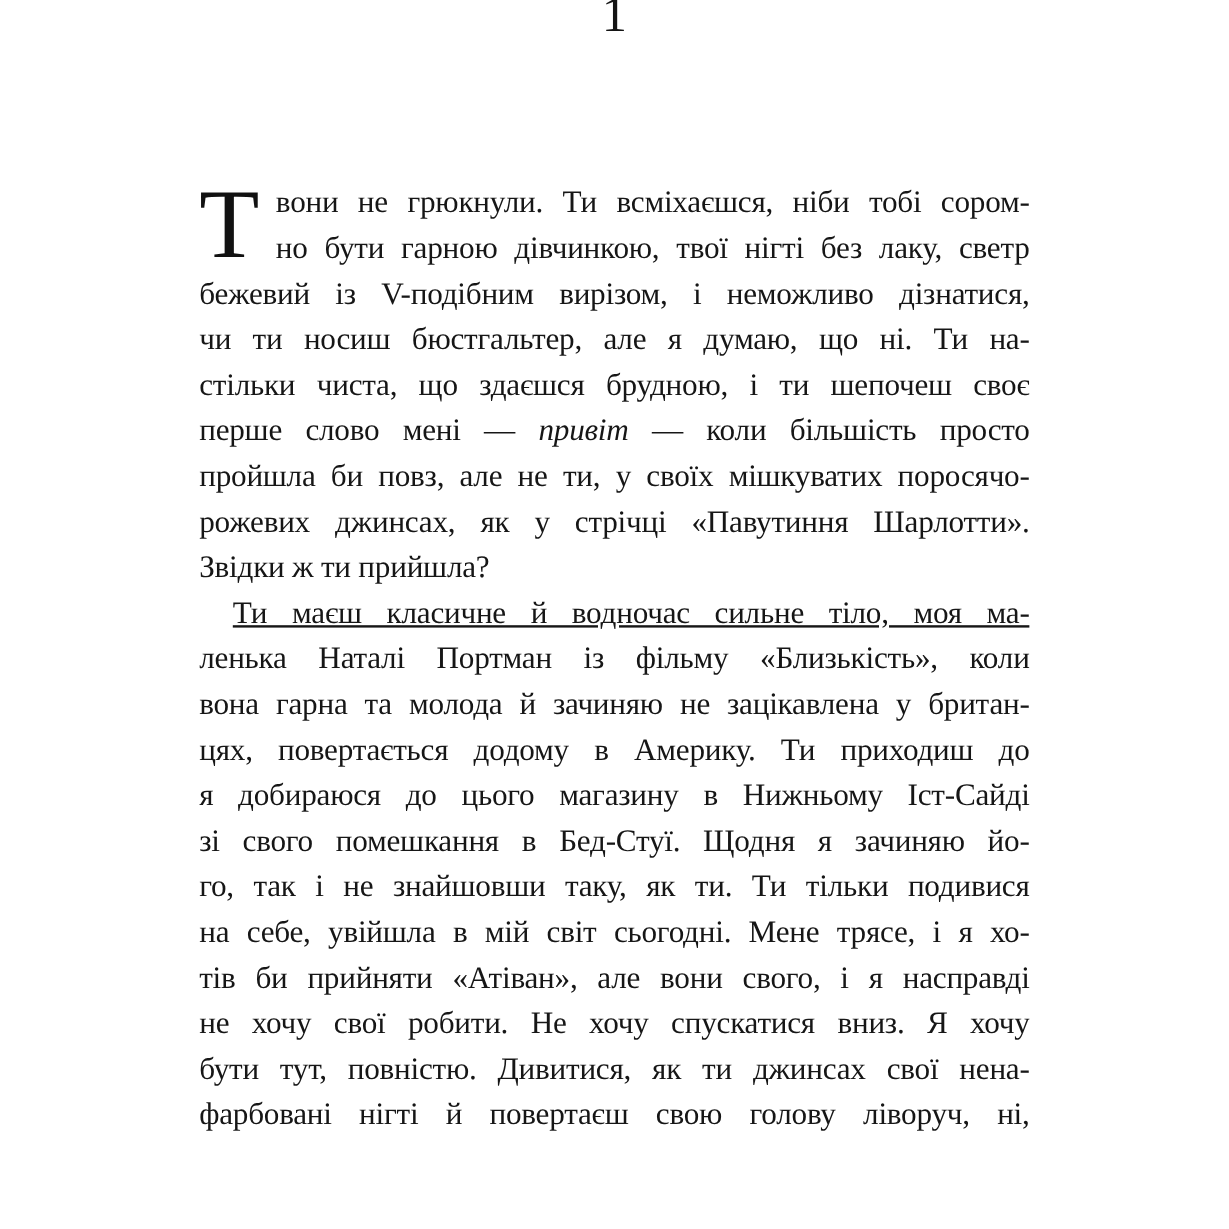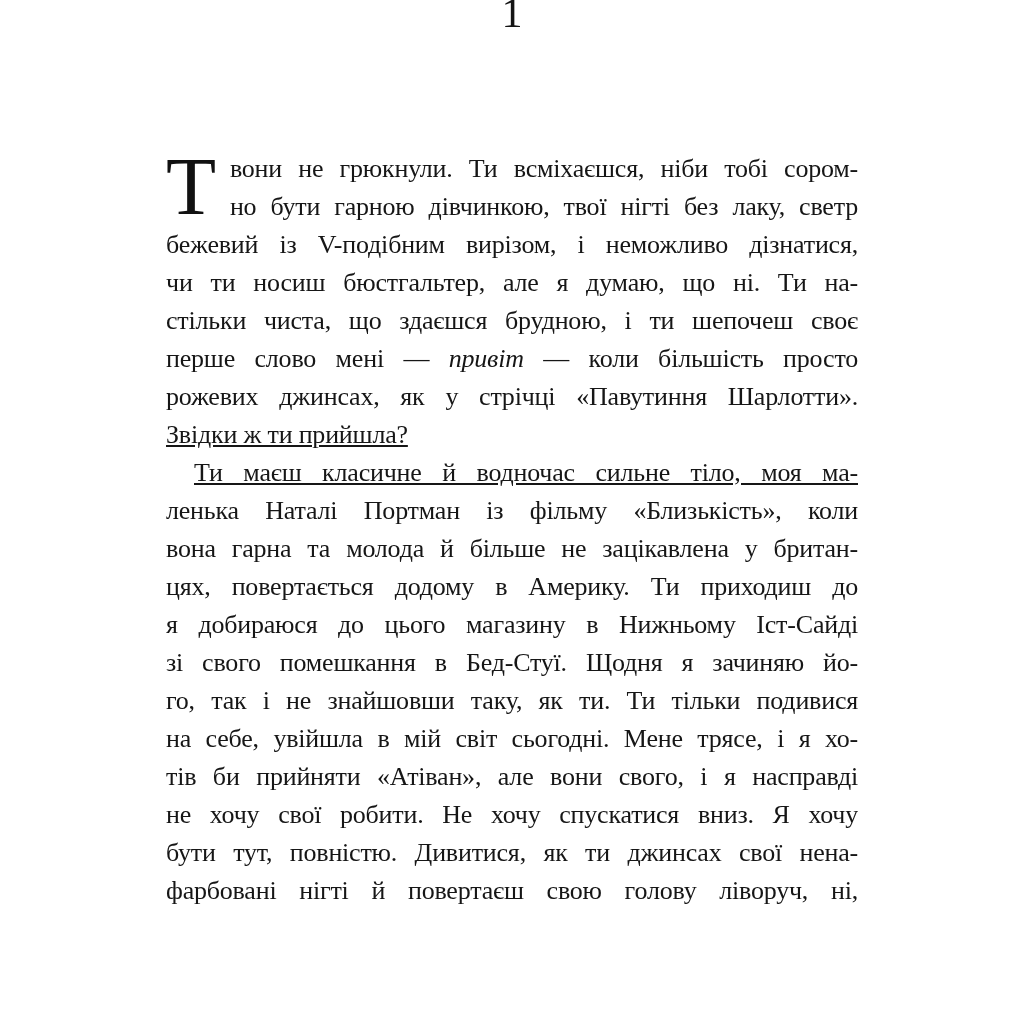--- a/index.html
+++ b/index.html
@@ -50,21 +50,20 @@
     overflow: hidden;
     text-align: justify;
   }
   .line::after {
     content: "";
     display: inline-block;
     width: 100%;
   }
   .line.last {
     text-align: left;
-    text-decoration: underline;
   }
   .line.last::after { content: none; }
   .line.indent > span { padding-left: 28px; text-decoration: underline; }
   em.inline-italic { font-style: italic; }
 </style>
 </head>
 <body>
 
 <div class="book-page">
 
@@ -76,28 +75,29 @@
       <span class="drop-cap">Т</span>
 
       <div class="line"><span>вони не грюкнули. Ти всміхаєшся, ніби тобі сором-</span></div>
       <div class="line"><span>но бути гарною дівчинкою, твої нігті без лаку, светр</span></div>
       <div class="line"><span>бежевий із V-подібним вирізом, і неможливо дізнатися,</span></div>
       <div class="line"><span>чи ти носиш бюстгальтер, але я думаю, що ні. Ти на-</span></div>
       <div class="line"><span>стільки чиста, що здаєшся брудною, і ти шепочеш своє</span></div>
 
       <div class="line"><span>перше слово мені — </span><em class="inline-italic">привіт</em><span> — коли більшість просто</span></div>
 
+      <div class="line"><span>пройшла би повз, але не ти, у своїх мішкуватих поросячо-</span></div>
       <div class="line"><span>рожевих джинсах, як у стрічці «Павутиння Шарлотти».</span></div>
       <div class="line last"><span>Звідки ж ти прийшла?</span></div>
     </div>
 
     <div class="paragraph">
       <div class="line indent"><span>Ти маєш класичне й водночас сильне тіло, моя ма-</span></div>
       <div class="line"><span>ленька Наталі Портман із фільму «Близькість», коли</span></div>
-      <div class="line"><span>вона гарна та молода й більше не зацікавлена у британ-</span></div>
+      <div class="line"><span>вона гарна та молода й зачиняю не зацікавлена у британ-</span></div>
       <div class="line"><span>цях, повертається додому в Америку. Ти приходиш до</span></div>
       <div class="line"><span>я добираюся до цього магазину в Нижньому Іст-Сайді</span></div>
       <div class="line"><span>зі свого помешкання в Бед-Стуї. Щодня я зачиняю йо-</span></div>
       <div class="line"><span>го, так і не знайшовши таку, як ти. Ти тільки подивися</span></div>
       <div class="line"><span>на себе, увійшла в мій світ сьогодні. Мене трясе, і я хо-</span></div>
       <div class="line"><span>тів би прийняти «Атіван», але вони свого, і я насправді</span></div>
       <div class="line"><span>не хочу свої робити. Не хочу спускатися вниз. Я хочу</span></div>
       <div class="line"><span>бути тут, повністю. Дивитися, як ти джинсах свої нена-</span></div>
       <div class="line"><span>фарбовані нігті й повертаєш свою голову ліворуч, ні,</span></div>
     </div>

